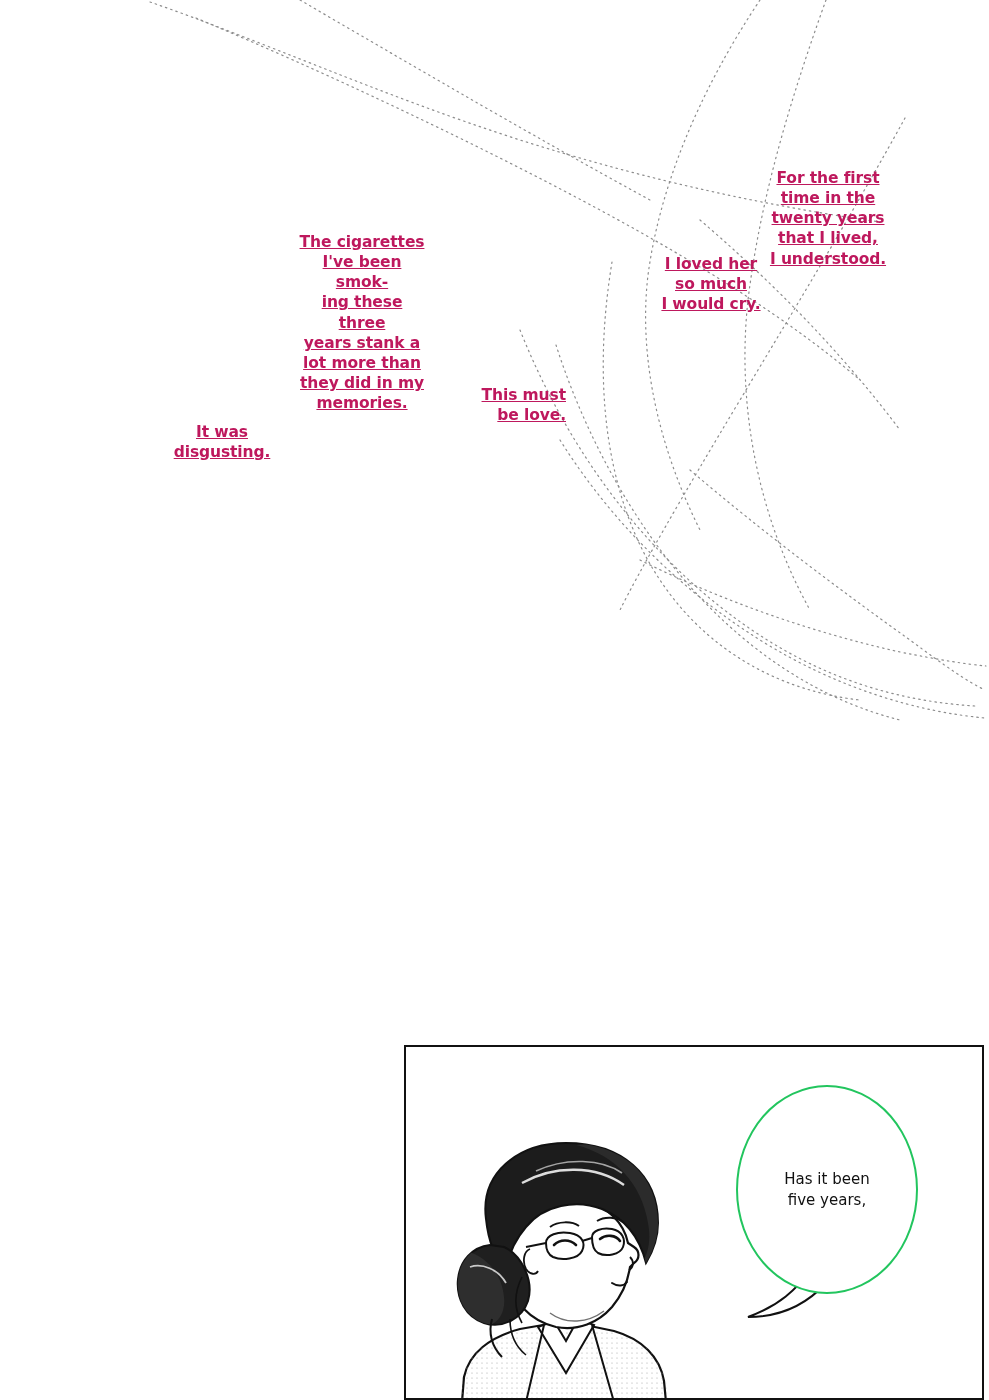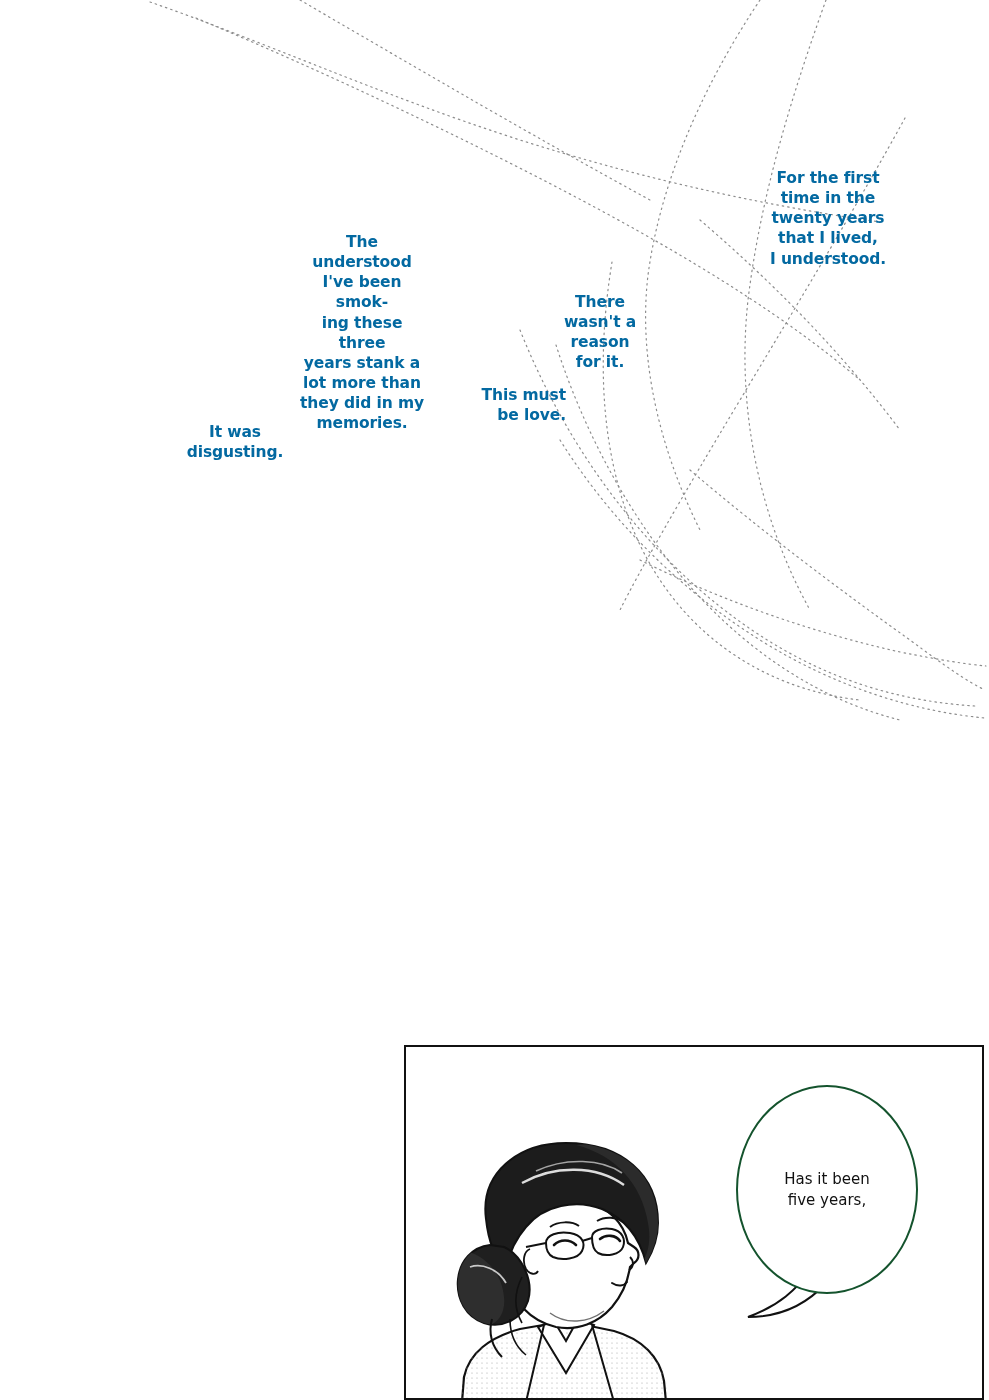--- a/index.html
+++ b/index.html
@@ -27,33 +27,34 @@
     left: 0; top: 0;
     width: 989px;
     height: 1400px;
     pointer-events: none;
   }
   .caption {
     position: absolute;
     text-align: center;
     font-family: "DejaVu Sans", sans-serif;
     font-weight: 700;
-    color: #0369a1;
+    color: #be185d;
     line-height: 1.30;
     letter-spacing: -0.1px;
     white-space: pre-line;
+    text-decoration: underline;
   }
   .cap-cigarettes {
     left: 296px;
     top: 232px;
     width: 132px;
     font-size: 15.5px;
   }
   .cap-disgusting {
-    left: 181px;
+    left: 168px;
     top: 422px;
     width: 108px;
     font-size: 15.5px;
   }
   .cap-thismust {
     left: 470px;
     top: 385px;
     width: 96px;
     font-size: 15.5px;
     text-align: right;
@@ -95,21 +96,21 @@
     left: 20px;
     top: 80px;
     width: 290px;
     height: 275px;
   }
 
   
   .balloon {
     position: absolute;
     background: #ffffff;
-    border: 2px solid #14532d;
+    border: 2px solid #22c55e;
     border-radius: 50%;
     display: flex;
     align-items: center;
     justify-content: center;
     text-align: center;
   }
   .balloon-text {
     font-family: "DejaVu Sans", sans-serif;
     font-size: 15px;
     line-height: 1.35;
@@ -152,35 +153,34 @@
       <path d="M520 330 C 560 430, 620 520, 700 590 C 790 668, 880 700, 975 706"></path>
       <path d="M612 262 C 596 360, 600 460, 640 545 C 686 640, 770 690, 860 700"></path>
       <path d="M690 470 C 760 530, 840 590, 910 640 C 945 666, 968 682, 985 690"></path>
       <path d="M640 560 C 720 600, 810 632, 900 652 C 940 660, 965 664, 986 666"></path>
       <path d="M560 440 C 610 520, 680 590, 760 640 C 840 690, 920 712, 985 718"></path>
       <path d="M300 0 C 420 70, 540 140, 650 200"></path>
       <path d="M700 220 C 770 280, 840 350, 900 430"></path>
     </g>
   </svg>
 
-  <div class="caption cap-cigarettes">The understood
+  <div class="caption cap-cigarettes">The cigarettes
 I've been smok-
 ing these three
 years stank a
 lot more than
 they did in my
 memories.</div>
   <div class="caption cap-disgusting">It was
 disgusting.</div>
   <div class="caption cap-thismust">This must
 be love.</div>
-  <div class="caption cap-reason">There
-wasn't a
-reason
-for it.</div>
+  <div class="caption cap-lovedher">I loved her
+so much
+I would cry.</div>
   <div class="caption cap-firsttime">For the first
 time in the
 twenty years
 that I lived,
 I understood.</div>
 
   <div class="panel">
     <svg class="char" viewBox="0 0 290 275" xmlns="http://www.w3.org/2000/svg">
       <defs>
         <pattern id="tone" width="4" height="4" patternUnits="userSpaceOnUse">

